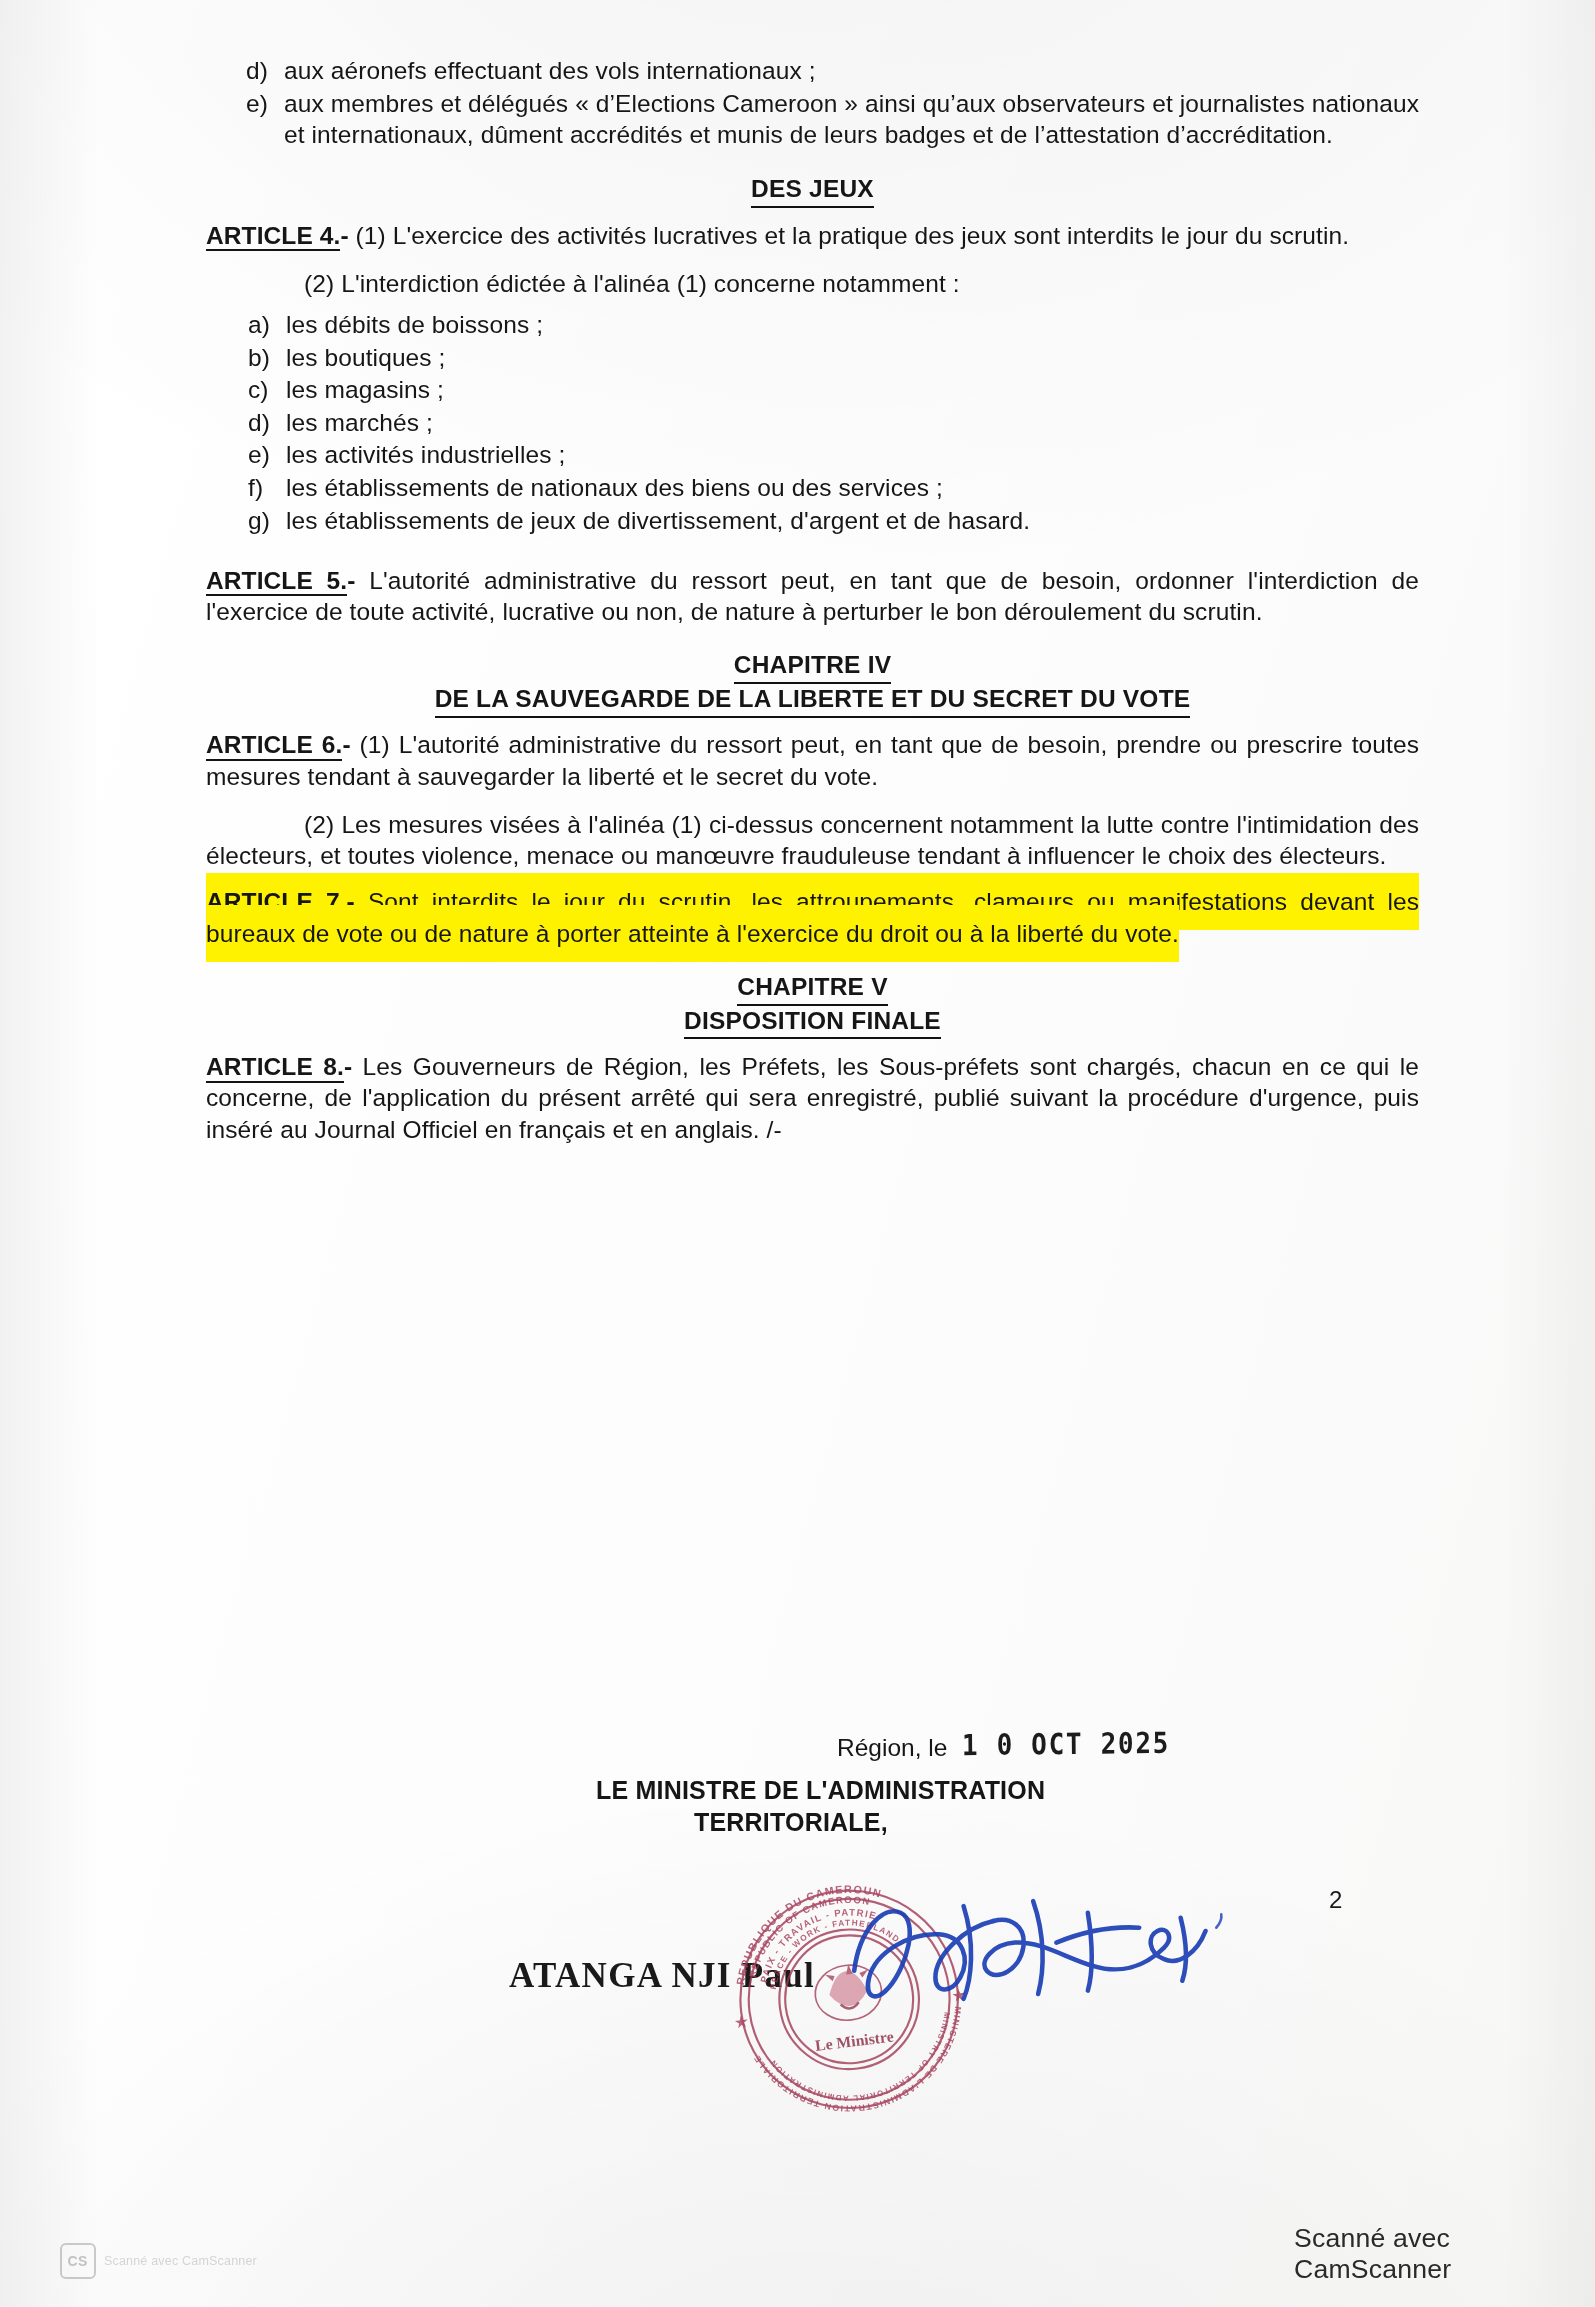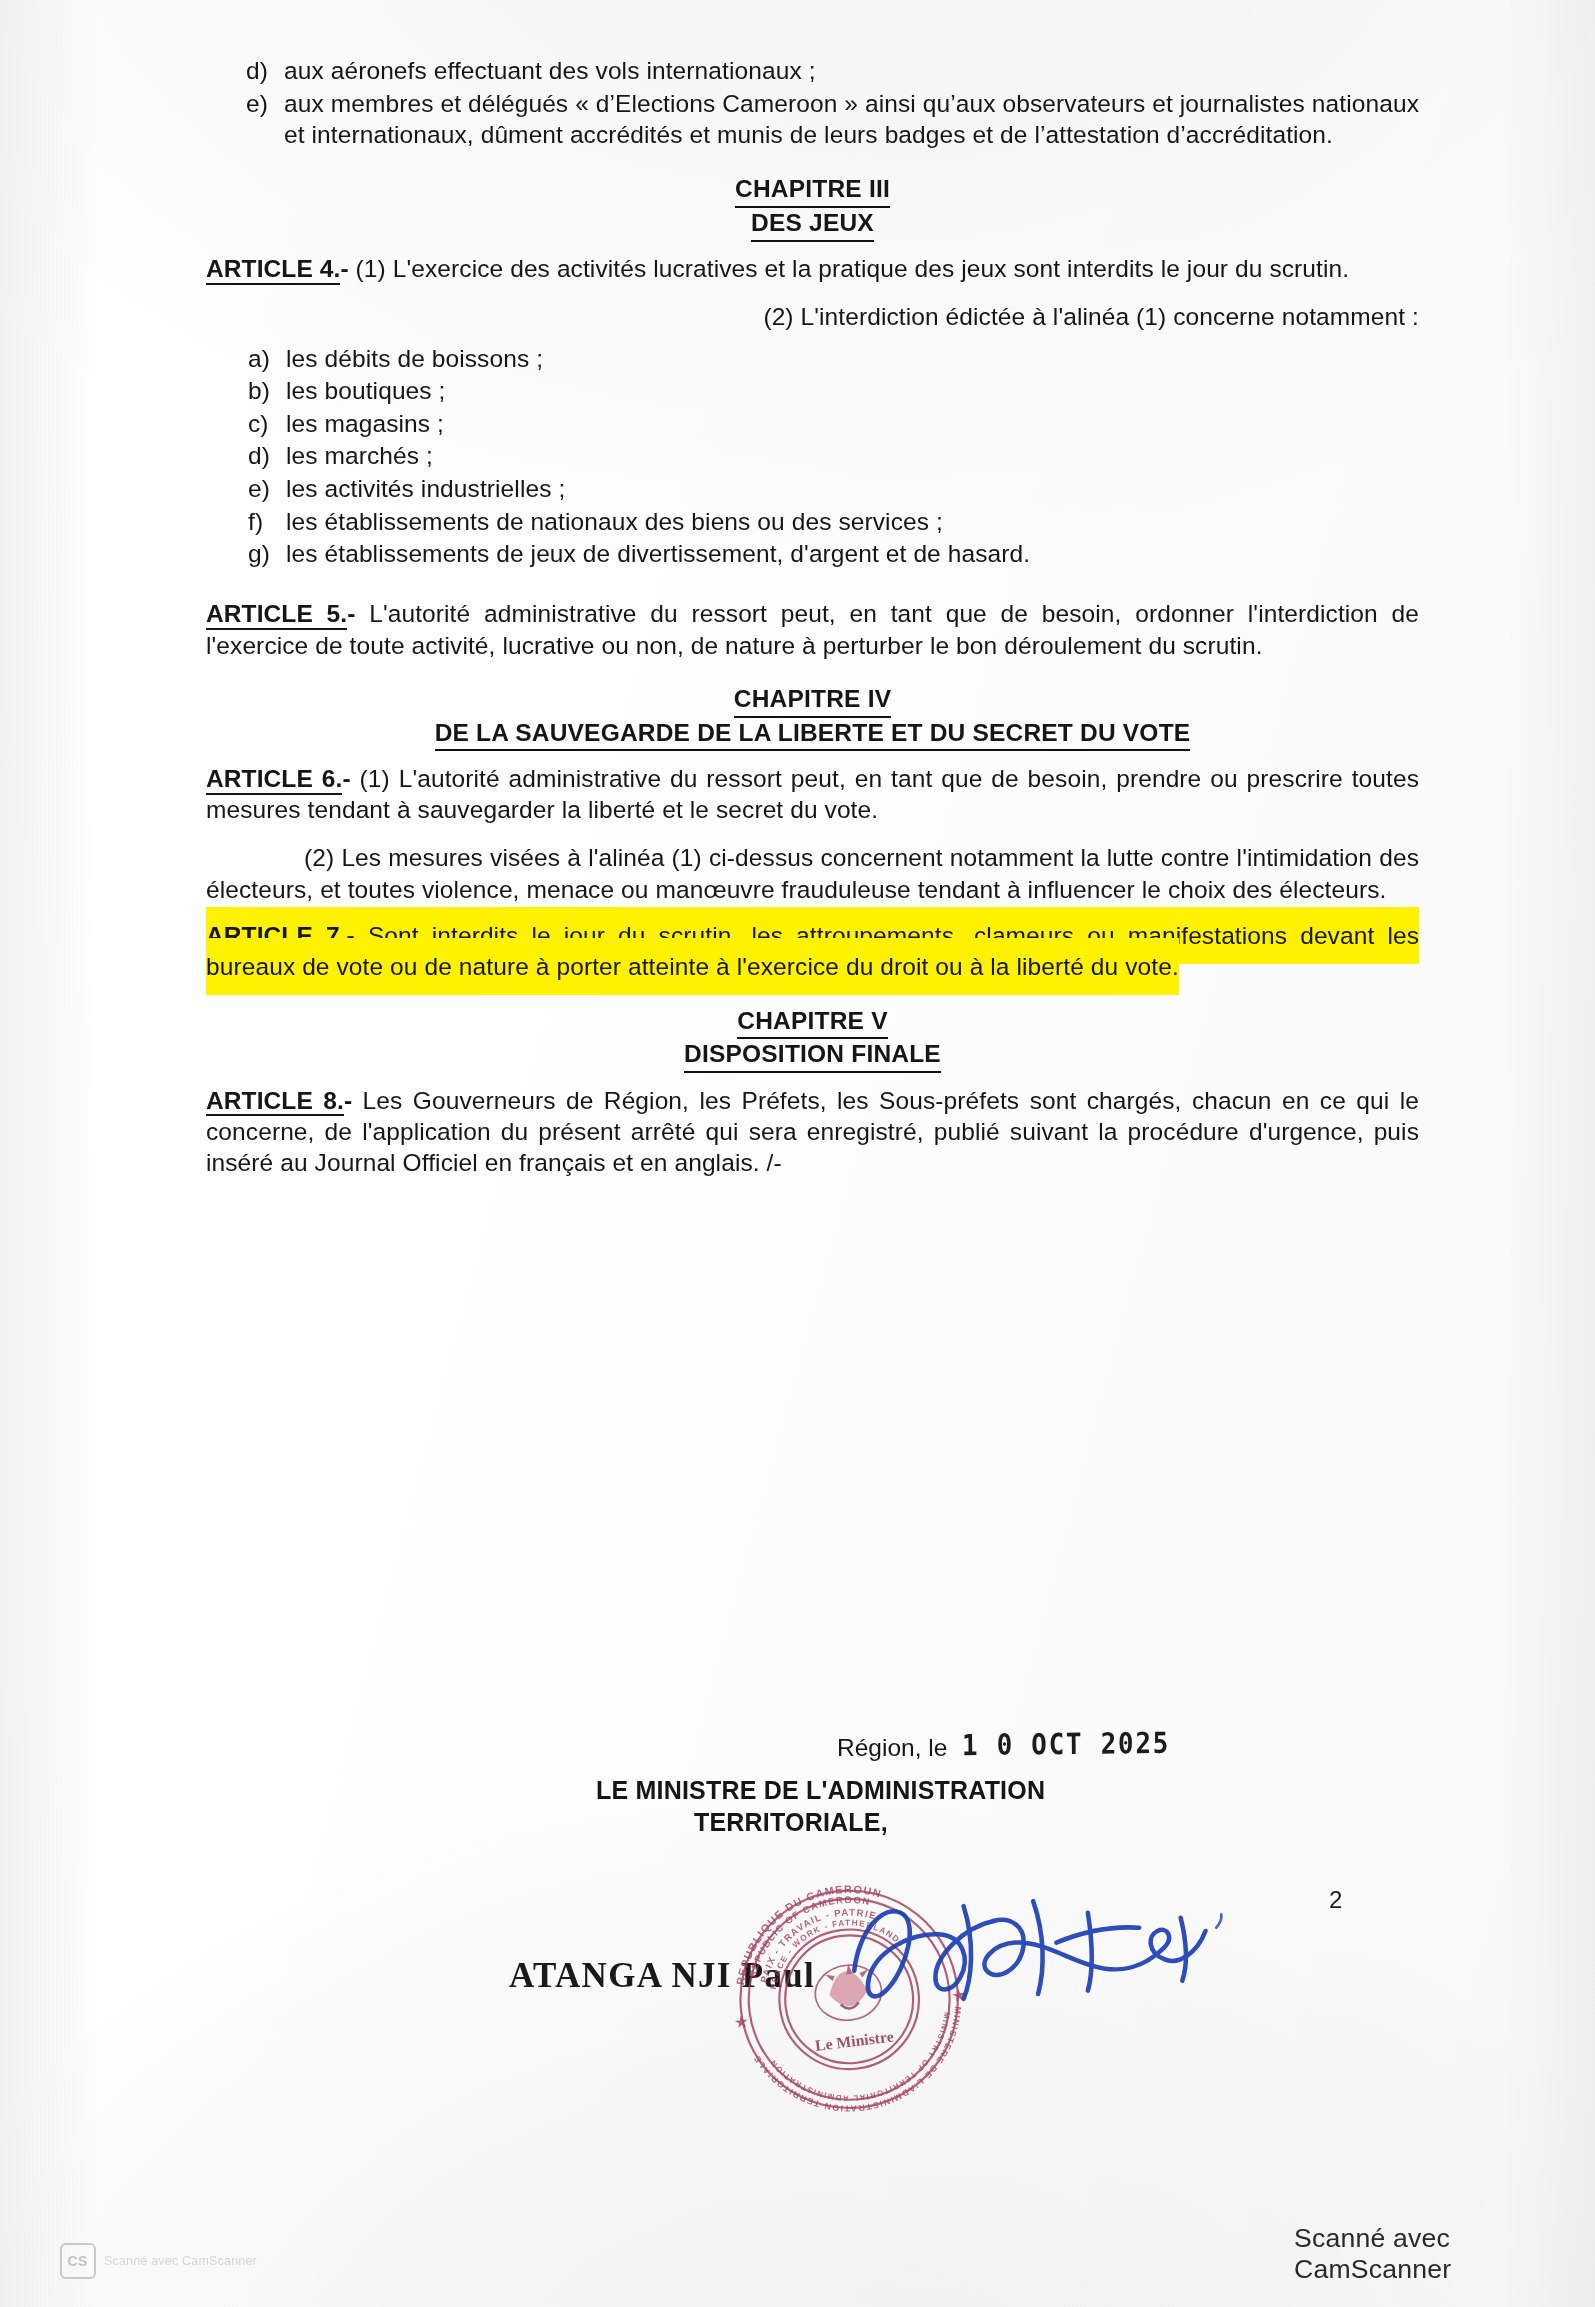--- a/index.html
+++ b/index.html
@@ -34,21 +34,21 @@
     position:absolute;
     left:206px; top:50px;
     width:1213px;
     font-size:24.5px;
     line-height:1.28;
     letter-spacing:0.1px;
     color:#161616;
   }
 
   .para{ text-align:justify; margin:16px 0 5px 0; }
-  .para.nojust{ text-align:right; }
+  .para.nojust{ text-align:left; }
   .indent{ text-indent:98px; }
 
   
   ul.alist{ list-style:none; margin:5px 0 5px 0; padding:0; }
   ul.alist li{
     display:flex; align-items:flex-start;
     margin:0 0 0.8px 0;
     line-height:1.30;
   }
   ul.alist li .mk{
@@ -192,21 +192,20 @@
         <span class="mk">d)</span>
         <span class="tx">aux aéronefs effectuant des vols internationaux ;</span>
       </li>
       <li>
         <span class="mk">e)</span>
         <span class="tx">aux membres et délégués « d’Elections Cameroon » ainsi qu’aux observateurs et journalistes nationaux et internationaux, dûment accrédités et munis de leurs badges et de l’attestation d’accréditation.</span>
       </li>
     </ul>
 
     <div class="chapter">
-      <div><span class="ln u">CHAPITRE III</span></div>
       <div><span class="ln u">DES JEUX</span></div>
     </div>
 
     <p class="para" style="margin-top:11.6px;">
       <span class="art"><span class="u">ARTICLE 4.</span><span>- </span></span><span>(1) L'exercice des activités lucratives et la pratique des jeux sont interdits le jour du scrutin.</span>
     </p>
 
     <p class="para indent nojust" style="margin-top:16.6px;">
       <span>(2) L'interdiction édictée à l'alinéa (1) concerne notamment :</span>
     </p>

